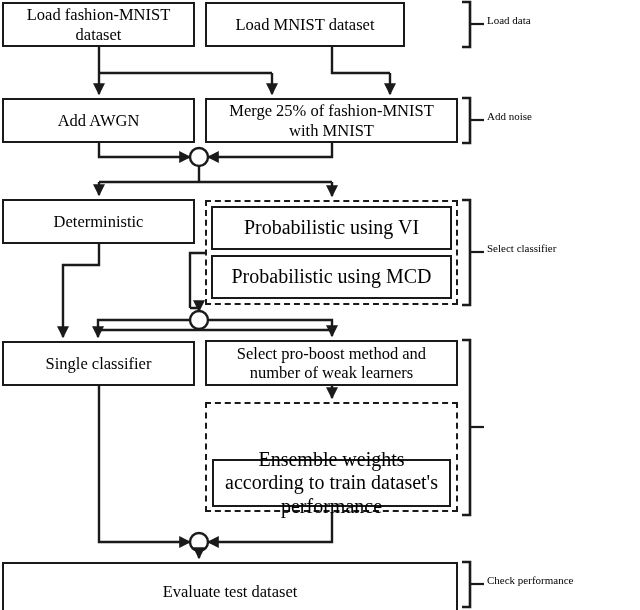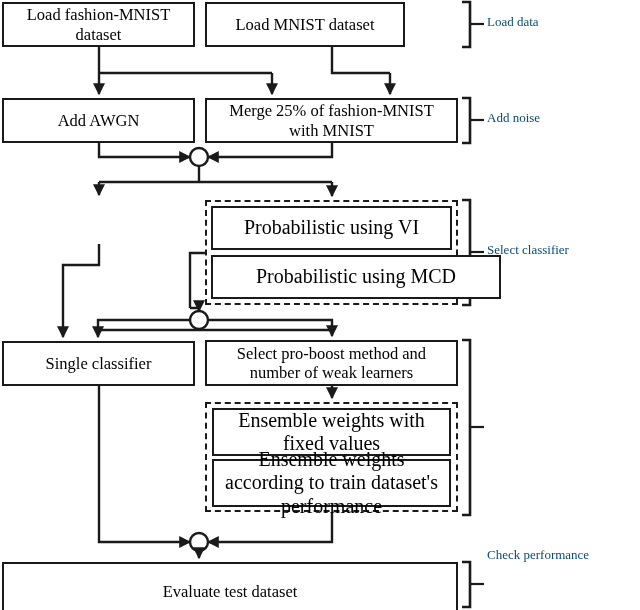--- a/index.html
+++ b/index.html
@@ -22,22 +22,22 @@
   }
   .node.inner{border-width:2px;font-size:20px;}
   .dashgroup{
     position:absolute;
     box-sizing:border-box;
     border:2px dashed #1a1a1a;
     background:transparent;
   }
   .grouplabel{
     position:absolute;
-    color:#0c4a6e;
-    font-size:13px;
+    color:#000000;
+    font-size:11px;
     white-space:nowrap;
     line-height:1;
   }
 </style>
 </head>
 <body>
 
 <div id="stage">
 
   <svg id="wires" viewBox="0 0 640 610" xmlns="http://www.w3.org/2000/svg">
@@ -116,51 +116,51 @@
   <div class="node" style="left:2px;top:98px;width:193px;height:45px;">
     <span>Add AWGN</span>
   </div>
 
   <div class="node" style="left:205px;top:98px;width:253px;height:45px;">
     <span>Merge 25% of fashion-MNIST with MNIST</span>
   </div>
 
   <div class="grouplabel" style="left:487px;top:111px;">Add noise</div>
 
+  <div class="node" style="left:2px;top:199px;width:193px;height:45px;">
+    <span>Deterministic</span>
+  </div>
 
   <div class="dashgroup" style="left:205px;top:200px;width:253px;height:105px;"></div>
 
   <div class="node inner" style="left:211px;top:206px;width:241px;height:44px;">
     <span>Probabilistic using VI</span>
   </div>
 
-  <div class="node inner" style="left:211px;top:255px;width:290px;height:44px;">
+  <div class="node inner" style="left:211px;top:255px;width:241px;height:44px;">
     <span>Probabilistic using MCD</span>
   </div>
 
   <div class="grouplabel" style="left:487px;top:243px;">Select classifier</div>
 
   <div class="node" style="left:2px;top:341px;width:193px;height:45px;text-align:right;">
     <span>Single classifier</span>
   </div>
 
   <div class="node" style="left:205px;top:340px;width:253px;height:46px;">
     <span>Select pro-boost method and number of weak learners</span>
   </div>
 
   <div class="dashgroup" style="left:205px;top:402px;width:253px;height:110px;"></div>
 
-  <div class="node inner" style="left:212px;top:408px;width:239px;height:48px;">
-    <span>Ensemble weights with fixed values</span>
-  </div>
 
   <div class="node inner" style="left:212px;top:459px;width:239px;height:48px;">
     <span>Ensemble weights according to train dataset's performance</span>
   </div>
 
 
   <div class="node" style="left:2px;top:562px;width:456px;height:60px;">
     <span>Evaluate test dataset</span>
   </div>
 
-  <div class="grouplabel" style="left:487px;top:548px;text-align:right;">Check performance</div>
+  <div class="grouplabel" style="left:487px;top:575px;text-align:right;">Check performance</div>
 
 </div>
 
 </body></html>

